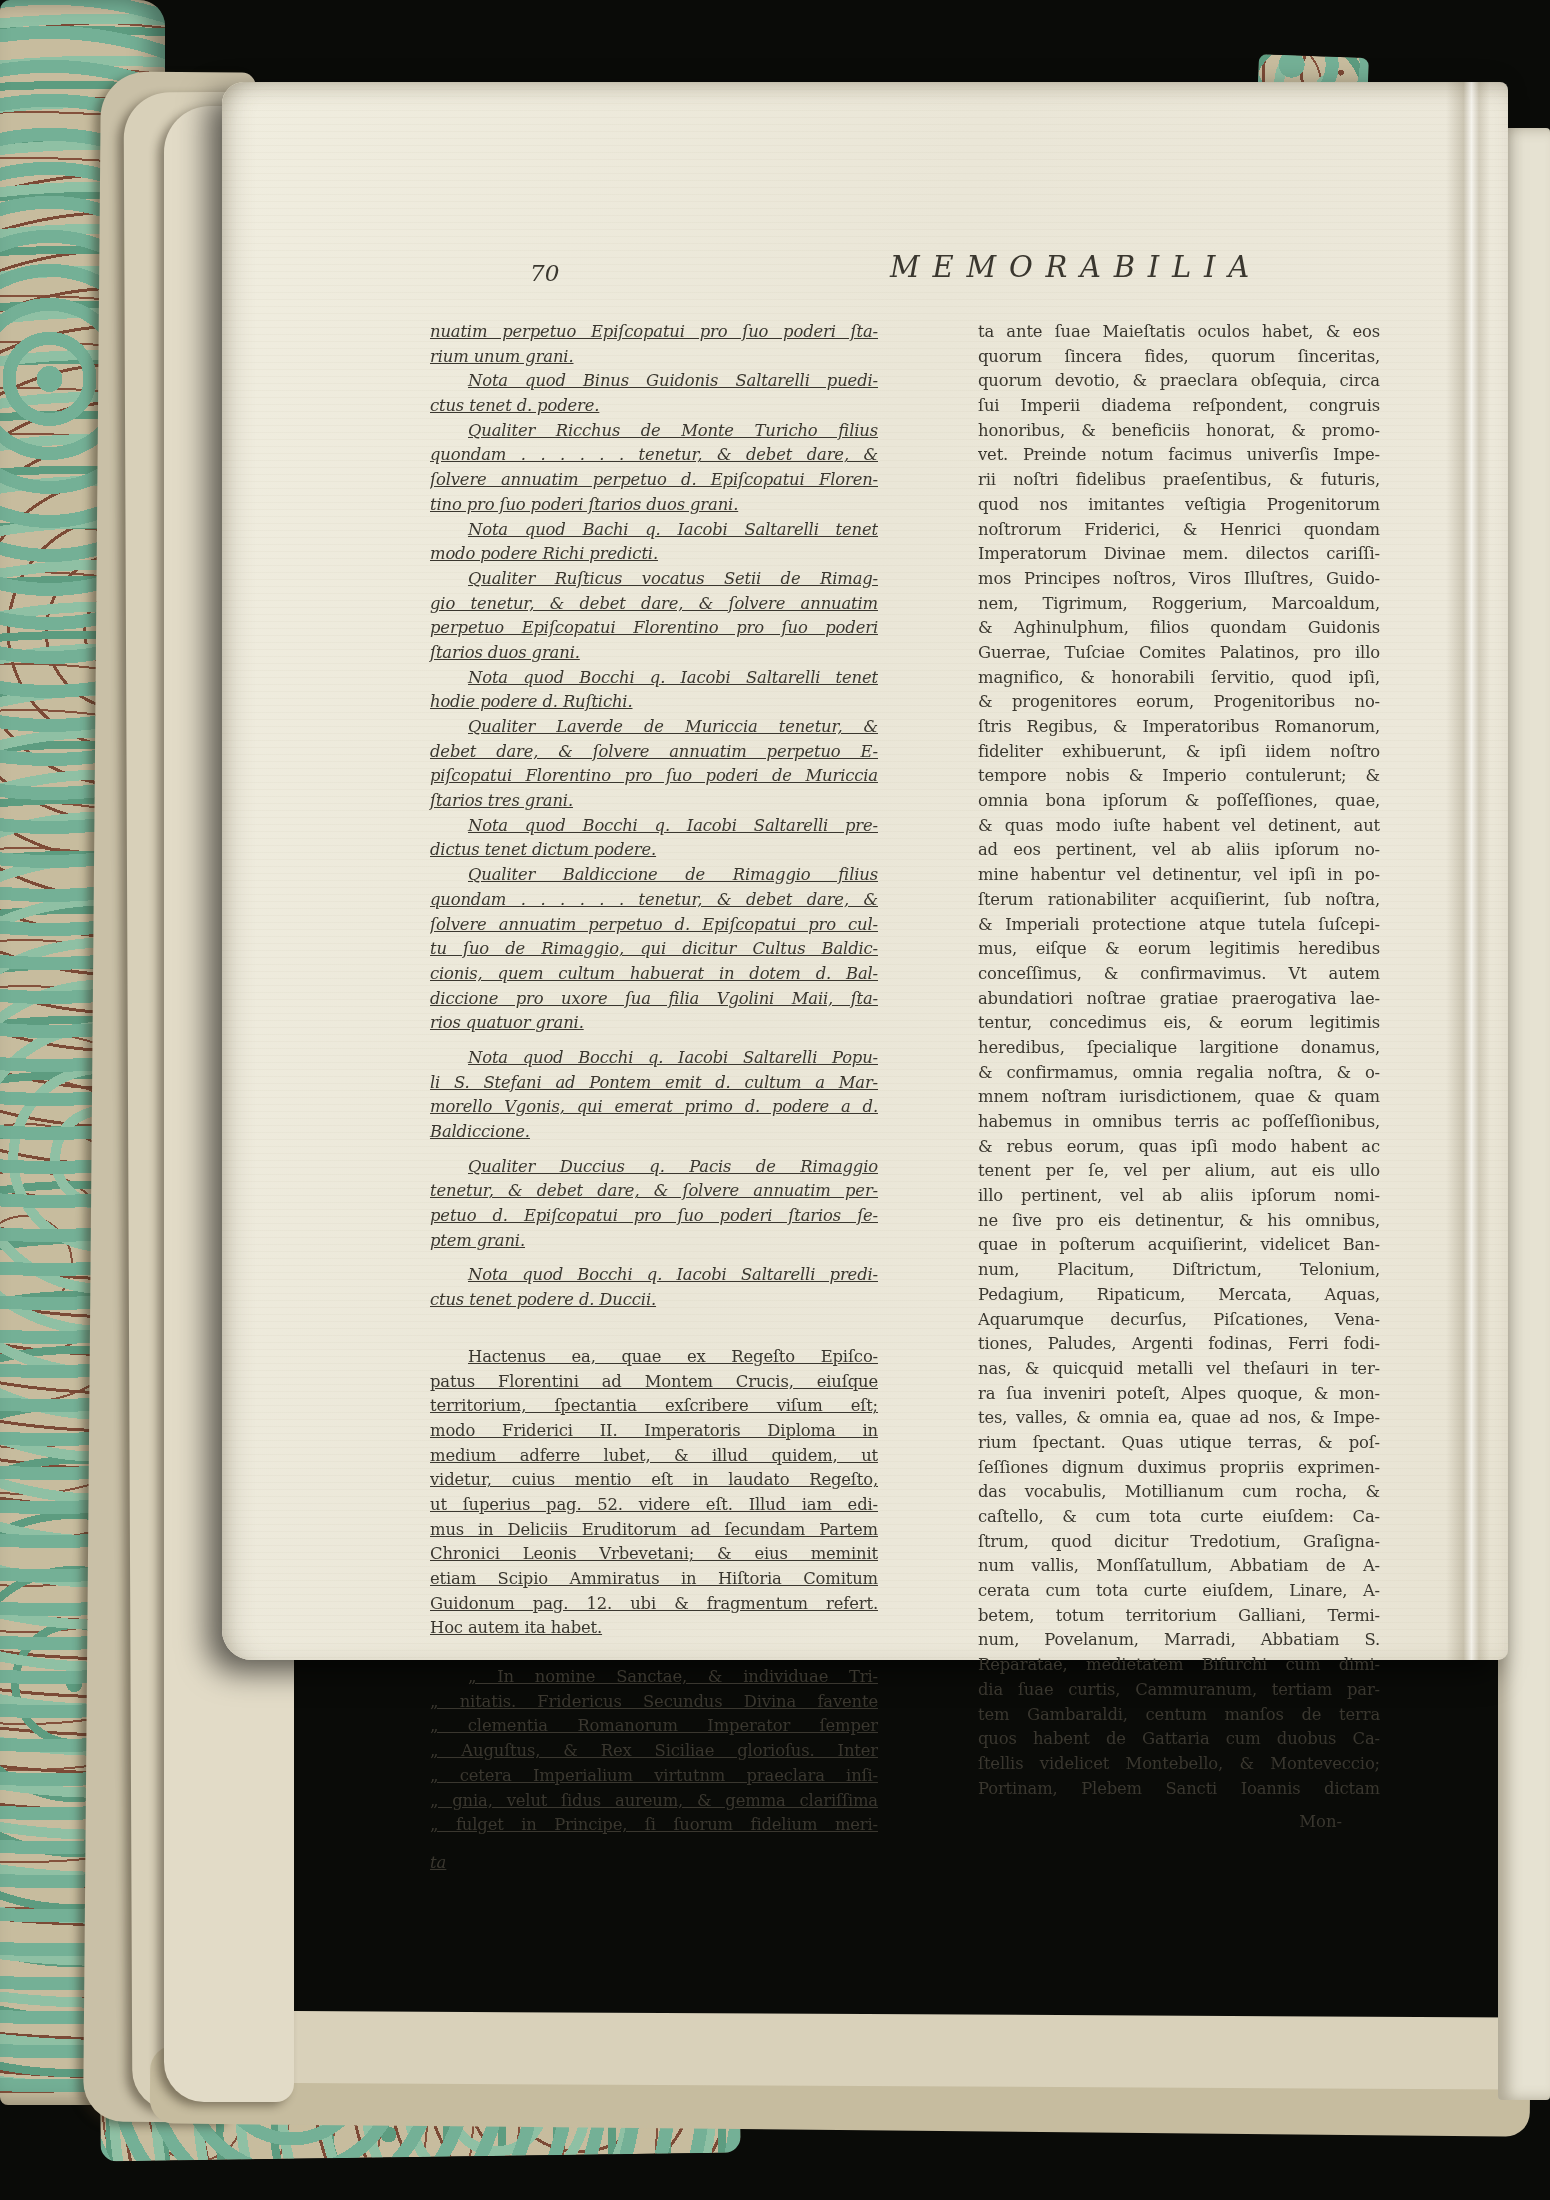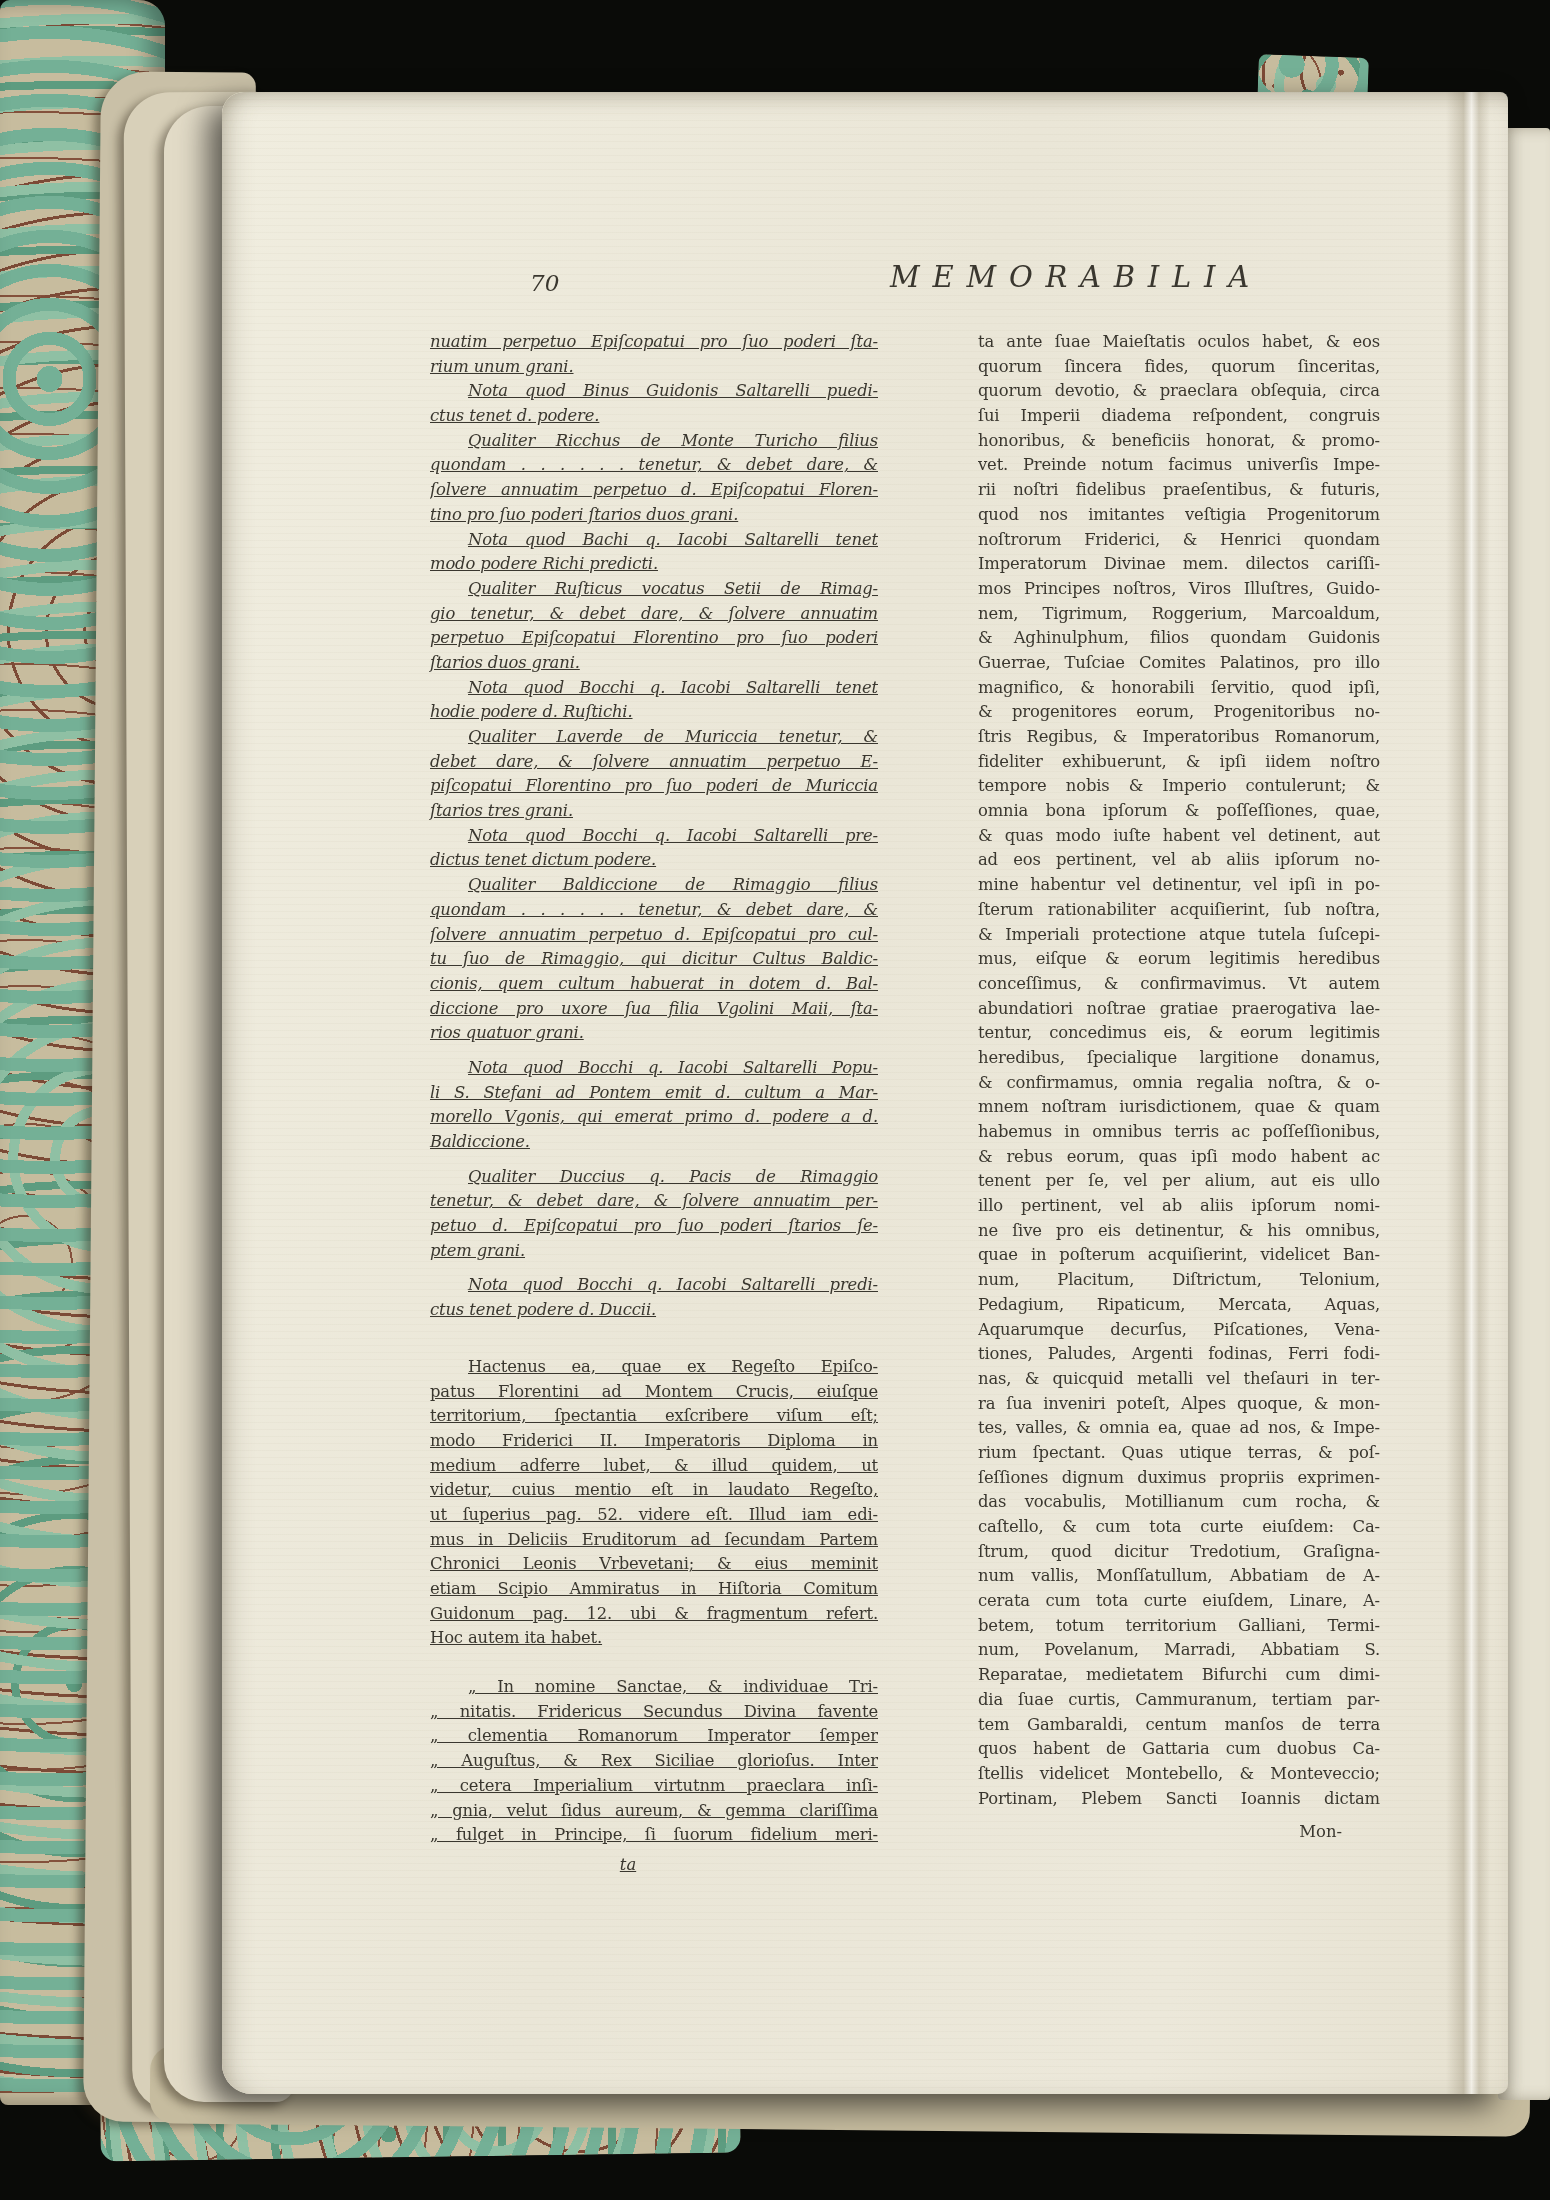--- a/index.html
+++ b/index.html
@@ -28,21 +28,21 @@
   .stack2{left:128px;top:92px;width:145px;height:2018px;background:#d8d0b9;transform:rotate(-.25deg);}
   .stack3{left:164px;top:106px;width:130px;height:1996px;background:#e2dbc7;}
   .bstack1{left:150px;top:2052px;width:1380px;height:78px;background:#c6bc9f;
     border-radius:24px;transform:rotate(.55deg);}
   .bstack2{left:175px;top:2014px;width:1360px;height:72px;background:#d9d1ba;
     border-radius:20px;transform:rotate(.3deg);}
   .sliver{left:1498px;top:128px;width:52px;height:1972px;background:#e6e2d2;
     box-shadow:inset 10px 0 14px rgba(110,100,75,.45);border-radius:4px;}
 
   
-  .page{left:222px;top:92px;width:1286px;height:2002px;
+  .page{left:222px;top:82px;width:1286px;height:1578px;
     background:
       repeating-linear-gradient(180deg, rgba(150,140,110,.05) 0 1px, rgba(0,0,0,0) 1px 7px),
       linear-gradient(105deg,#f0eddf 0%,#eae6d7 45%,#ece8da 80%,#e6e1d0 100%);
     border-radius:22px 8px 10px 30px;
     box-shadow:-14px 12px 30px rgba(0,0,0,.6), inset 16px 0 30px -16px rgba(95,85,60,.45),
                inset 0 14px 24px -14px rgba(95,85,60,.4);
     color:#3a372f;}
   .fold{position:absolute;right:18px;top:0;width:44px;height:100%;
     background:linear-gradient(90deg,rgba(0,0,0,0),rgba(120,108,80,.28) 40%,rgba(255,255,255,.5) 58%,rgba(120,108,80,.22) 75%,rgba(0,0,0,0));}
 
@@ -53,21 +53,21 @@
   .col{position:absolute;top:238px;}
   .col-left{left:208px;width:448px;text-decoration:underline;}
   .col-right{left:756px;width:402px;}
   .line{position:relative;height:24.7px;line-height:24.7px;font-size:16.4px;
     letter-spacing:-0.15px;text-align:justify;overflow:visible;white-space:nowrap;}
   .line.j{text-align:justify;text-align-last:justify;white-space:normal;height:24.7px;overflow:hidden;}
   .line.it{font-style:italic;}
   .line.ind{padding-left:38px;}
   .sp{width:100%;}
   .catch{height:26px;line-height:26px;font-size:16.4px;}
-  .catch-left{text-align:center;padding-right:52px;font-style:italic;margin-top:4px;}
+  .catch-left{text-align:left;padding-right:52px;font-style:italic;margin-top:12px;}
   .catch-right{text-align:right;padding-right:38px;margin-top:8px;}
 </style>
 </head>
 <body>
 
 <div class="layer marble marble-left"></div>
 <div class="layer marble marble-bottom"></div>
 <div class="layer marble marble-tab"></div>
 <div class="layer stack stack1"></div>
 <div class="layer stack stack2"></div>

